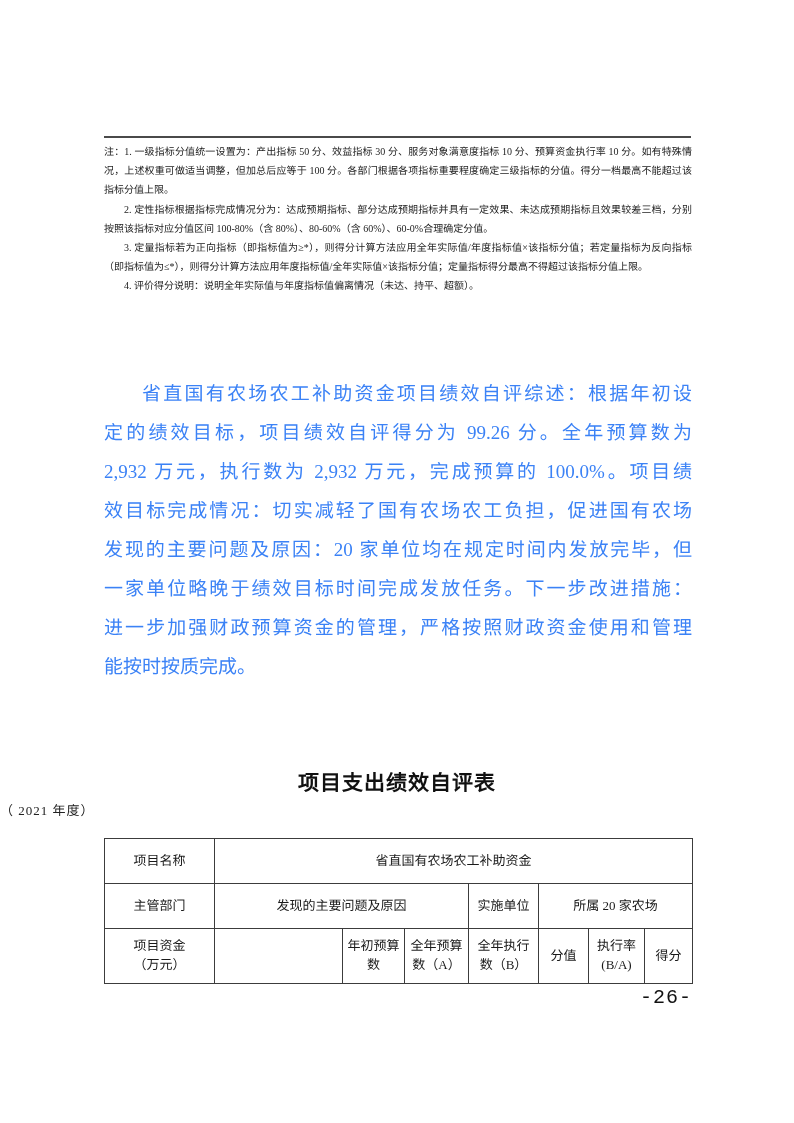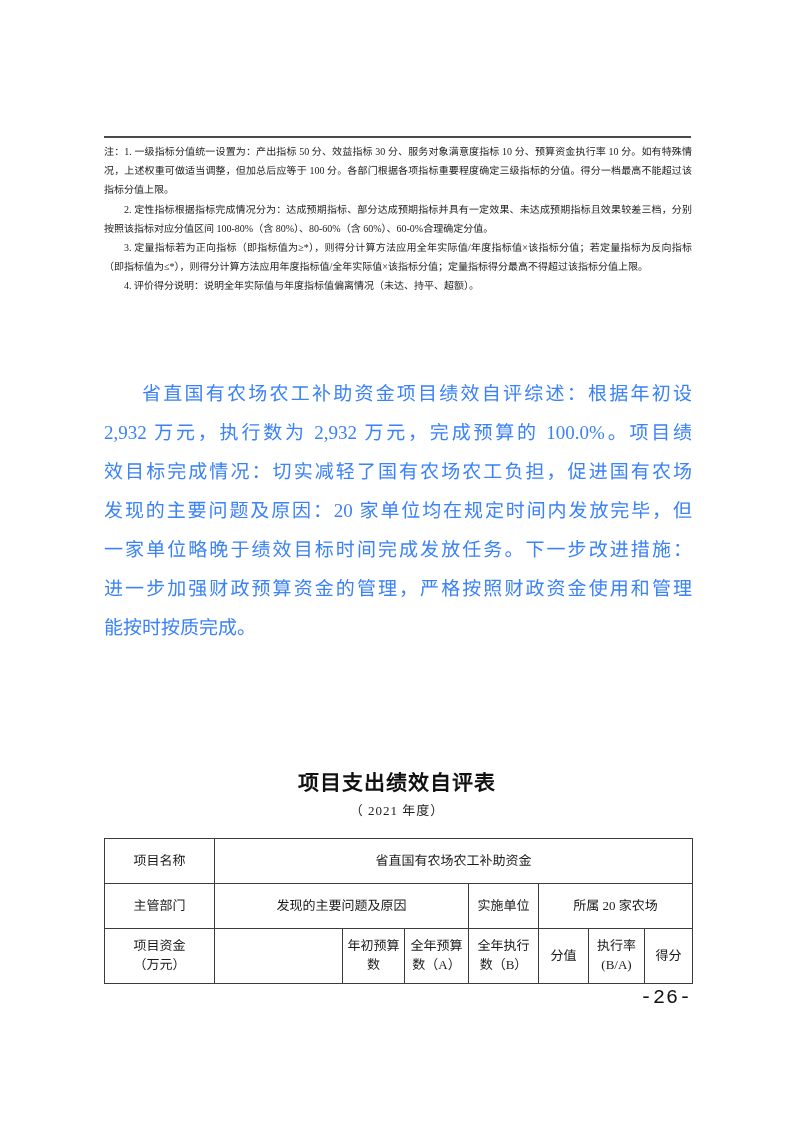--- a/index.html
+++ b/index.html
@@ -64,21 +64,20 @@
     font-size: 21px;
     font-weight: bold;
     color: #111;
     letter-spacing: 1px;
   }
   .table-subtitle {
     position: absolute;
     left: 0;
     top: 800px;
     width: 794px;
-    text-align: center;
     font-size: 13px;
     color: #222;
     letter-spacing: 1px;
   }
   table.eval-table {
     position: absolute;
     left: 104px;
     top: 838px;
     width: 588px;
     border-collapse: collapse;
@@ -117,20 +116,21 @@
 
   <div class="notes">
       <p class="note-para">注：1. 一级指标分值统一设置为：产出指标 50 分、效益指标 30 分、服务对象满意度指标 10 分、预算资金执行率 10 分。如有特殊情况，上述权重可做适当调整，但加总后应等于 100 分。各部门根据各项指标重要程度确定三级指标的分值。得分一档最高不能超过该指标分值上限。</p>
       <p class="note-para indent">2. 定性指标根据指标完成情况分为：达成预期指标、部分达成预期指标并具有一定效果、未达成预期指标且效果较差三档，分别按照该指标对应分值区间 100-80%（含 80%）、80-60%（含 60%）、60-0%合理确定分值。</p>
       <p class="note-para indent">3. 定量指标若为正向指标（即指标值为≥*），则得分计算方法应用全年实际值/年度指标值×该指标分值；若定量指标为反向指标（即指标值为≤*），则得分计算方法应用年度指标值/全年实际值×该指标分值；定量指标得分最高不得超过该指标分值上限。</p>
       <p class="note-para indent">4. 评价得分说明：说明全年实际值与年度指标值偏离情况（未达、持平、超额）。</p>
     </div>
 
   <div class="summary">
       <div class="sum-line first">省直国有农场农工补助资金项目绩效自评综述：根据年初设</div>
+      <div class="sum-line">定的绩效目标，项目绩效自评得分为 99.26 分。全年预算数为</div>
       <div class="sum-line">2,932 万元，执行数为 2,932 万元，完成预算的 100.0%。项目绩</div>
       <div class="sum-line">效目标完成情况：切实减轻了国有农场农工负担，促进国有农场</div>
       <div class="sum-line">发现的主要问题及原因：20 家单位均在规定时间内发放完毕，但</div>
       <div class="sum-line">一家单位略晚于绩效目标时间完成发放任务。下一步改进措施：</div>
       <div class="sum-line">进一步加强财政预算资金的管理，严格按照财政资金使用和管理</div>
       <div class="sum-line last">能按时按质完成。</div>
     </div>
 
   <div class="table-title">项目支出绩效自评表</div>
 

